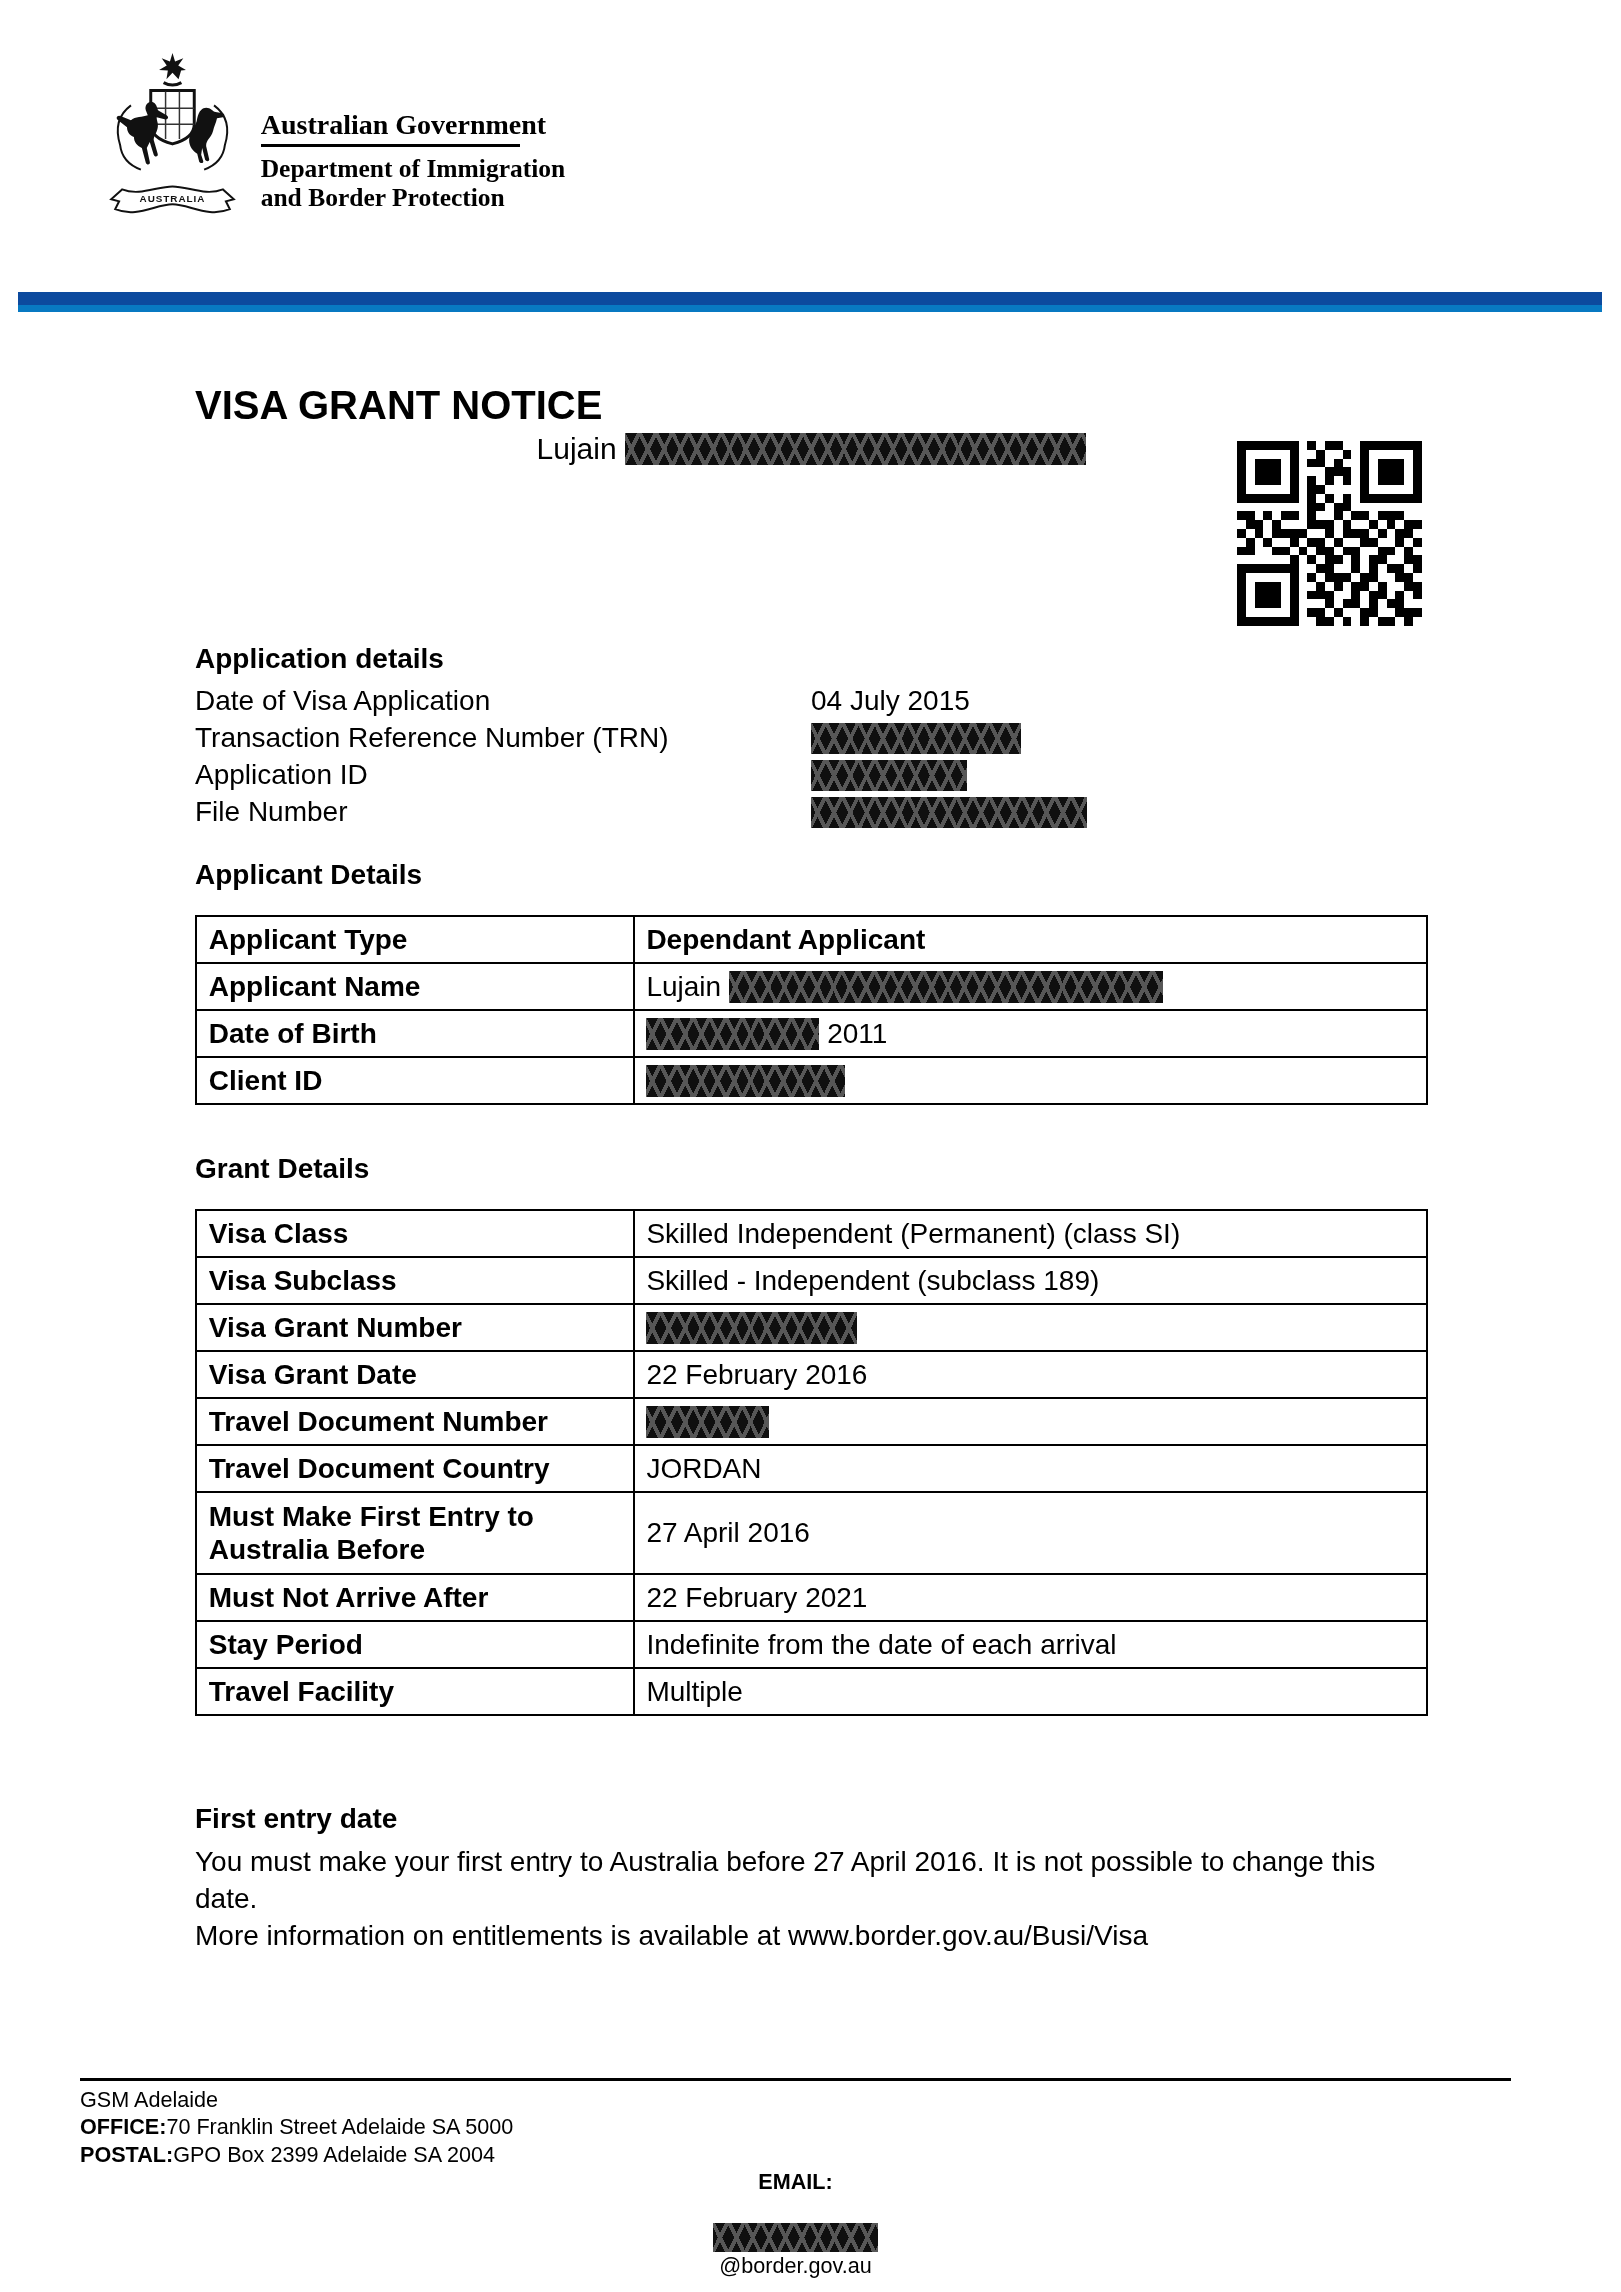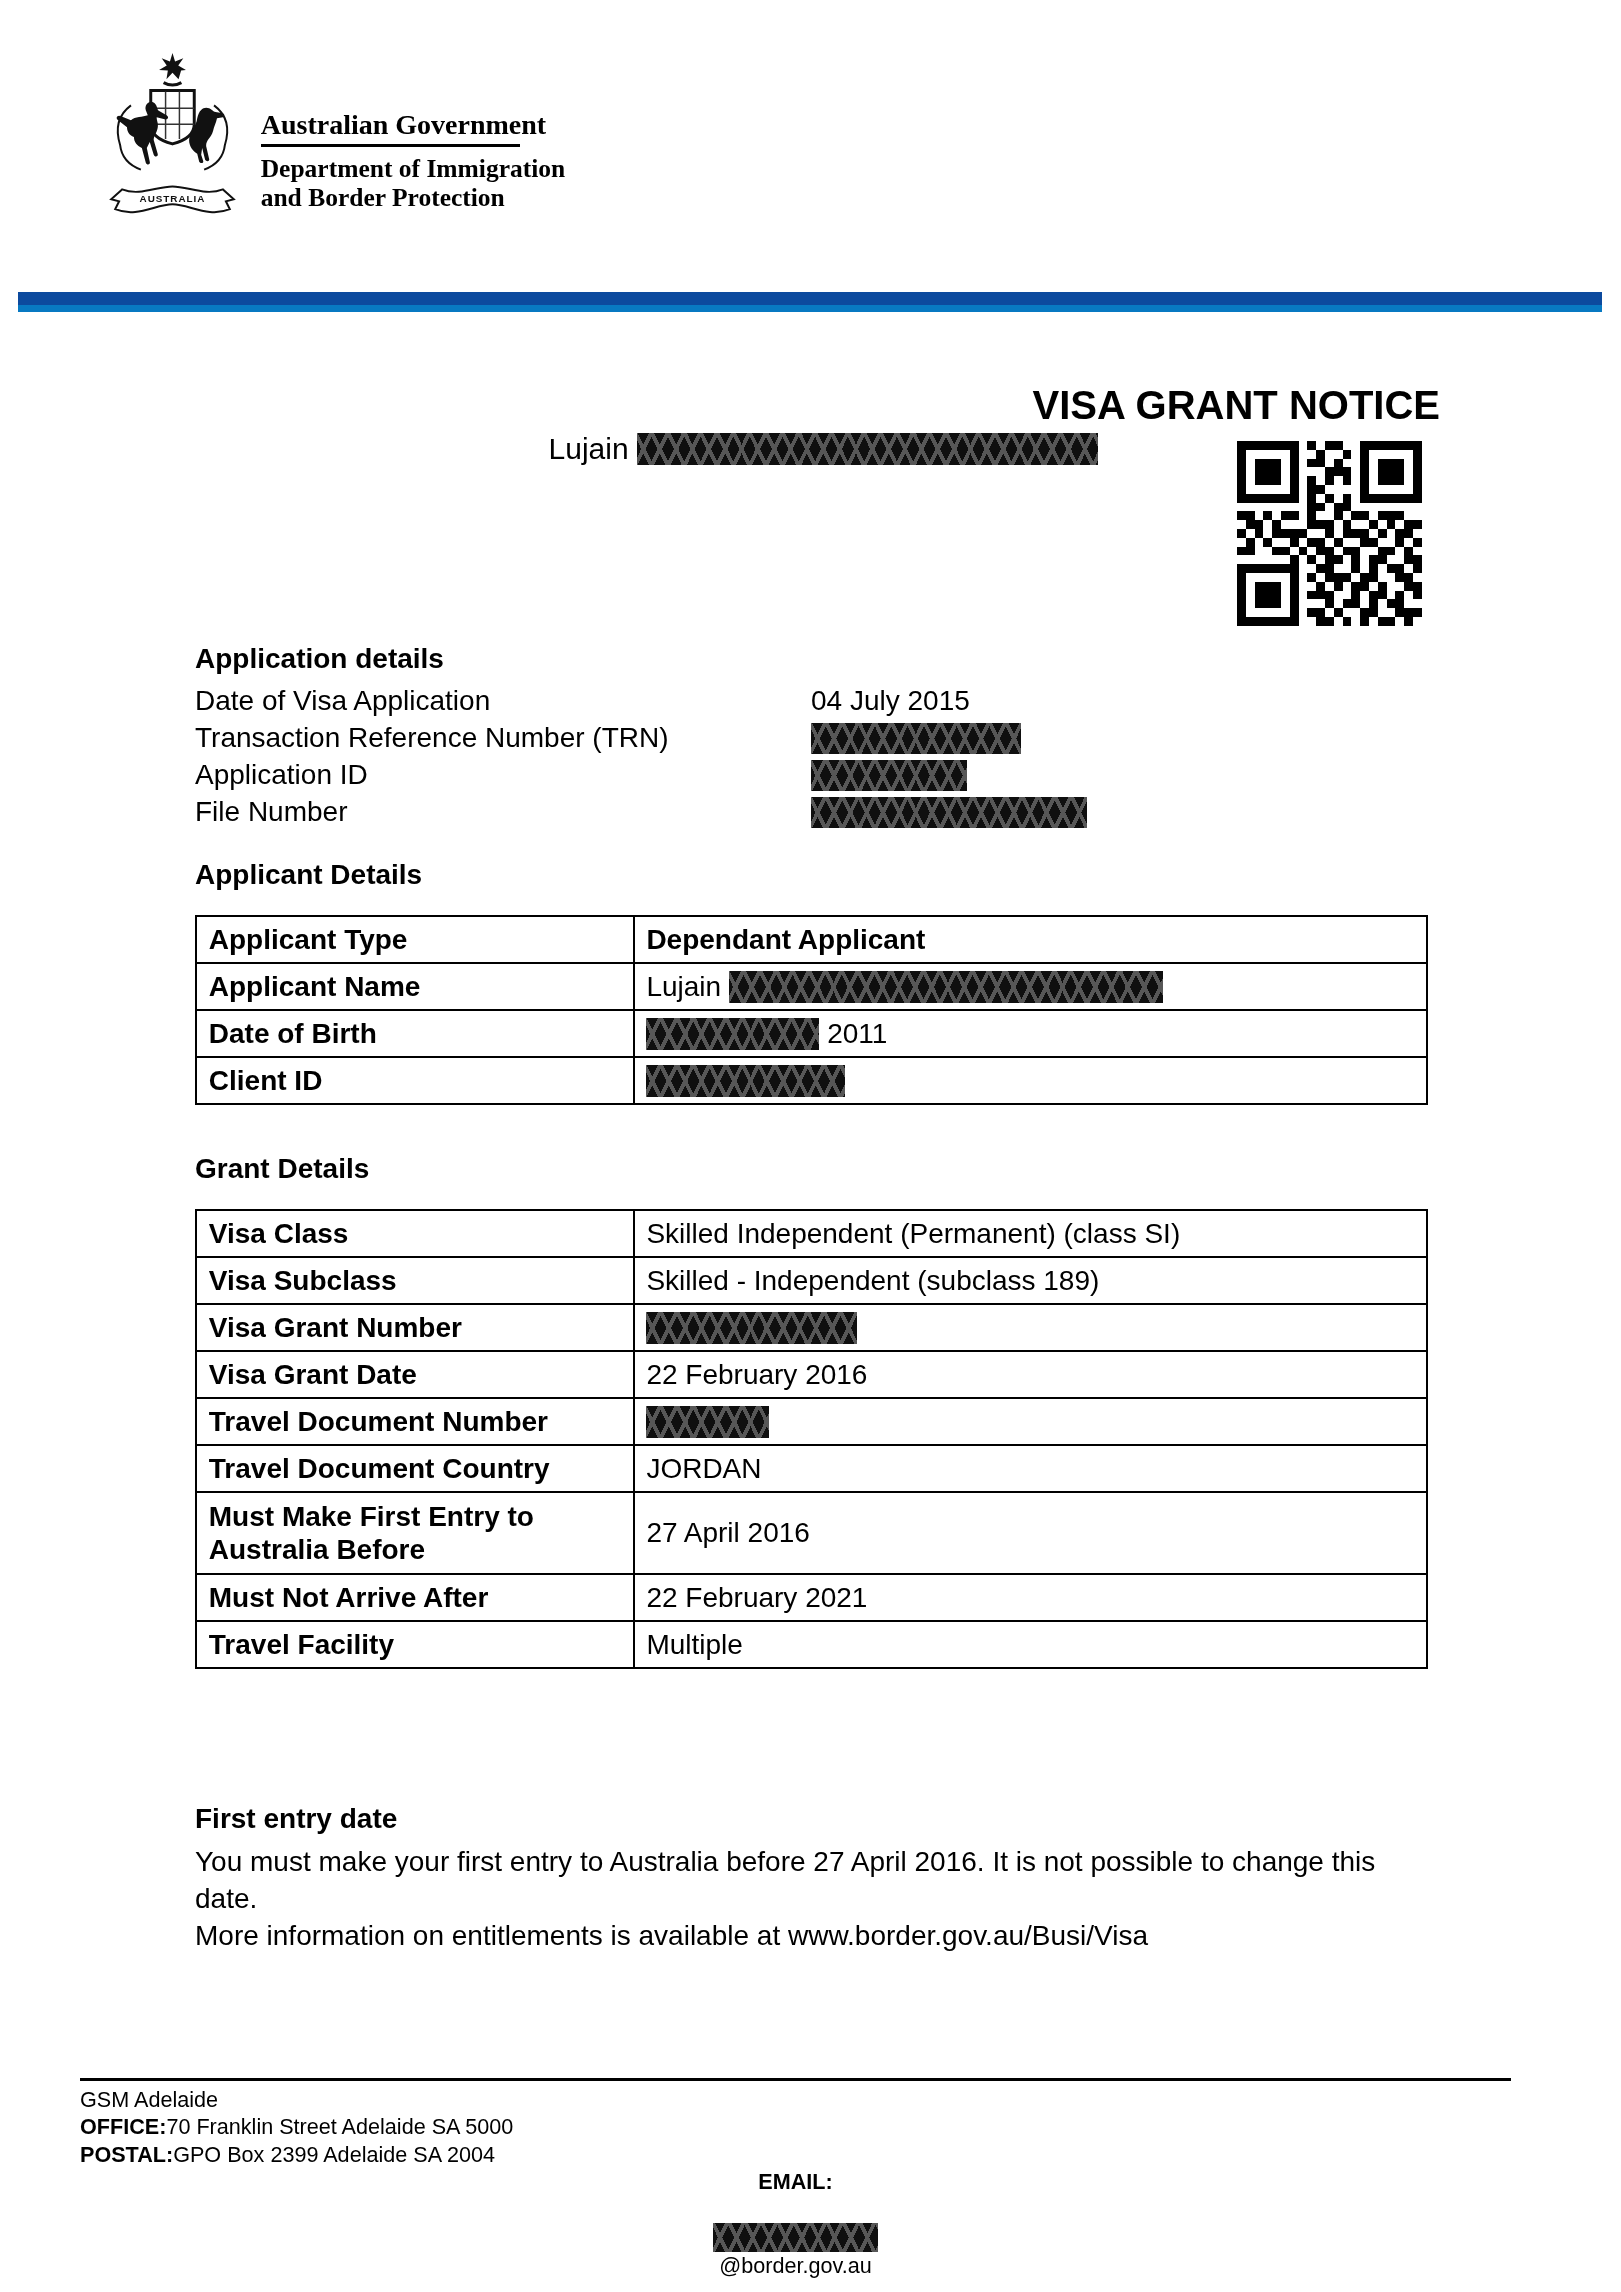--- a/index.html
+++ b/index.html
@@ -13,21 +13,21 @@
   .arms{width:149px;height:176px;flex:none;}
   .gov-text{margin-left:13.7px;padding-top:59px;font-family:"Liberation Serif","DejaVu Serif",serif;font-weight:bold;}
   .gov-name{font-size:28px;line-height:29px;}
   .gov-rule{height:2.9px;background:#000;margin:4.9px 0 6.9px;width:259px;}
   .dept{font-size:25.5px;line-height:29px;}
   
   .blue-bar{position:absolute;left:17.6px;top:292px;width:1584px;}
   .bar-dark{height:12.7px;}
   .bar-light{height:7.8px;}
   
-  .title-block{position:absolute;left:207px;top:384px;width:1233px;text-align:right;}
+  .title-block{position:absolute;left:195px;top:384px;width:1233px;text-align:left;}
   .doc-title{font-size:40px;line-height:43px;font-weight:bold;margin:0;}
   .recipient-line{margin-top:4.9px;font-size:30px;display:flex;justify-content:center;align-items:center;gap:8.8px;}
   
   .redact{
     display:inline-block;vertical-align:middle;
     background-color:#0f0f0f;
     background-image:
       repeating-linear-gradient(64deg,rgba(0,0,0,0) 0 10.8px,#575757 10.8px 14.7px),
       repeating-linear-gradient(116deg,rgba(0,0,0,0) 0 10.8px,#575757 10.8px 14.7px);
   }
@@ -641,20 +641,24 @@
         <td class="lbl">Travel Document Country</td>
         <td class="val">JORDAN</td>
       </tr>
       <tr class="tall">
         <td class="lbl">Must Make First Entry to Australia Before</td>
         <td class="val vtop">27 April 2016</td>
       </tr>
       <tr>
         <td class="lbl">Must Not Arrive After</td>
         <td class="val">22 February 2021</td>
+      </tr>
+      <tr>
+        <td class="lbl">Stay Period</td>
+        <td class="val">Indefinite from the date of each arrival</td>
       </tr>
       <tr>
         <td class="lbl">Travel Facility</td>
         <td class="val">Multiple</td>
       </tr>
     </tbody>
       </table>
   </div>
 
   <div class="section" id="sec-first">

